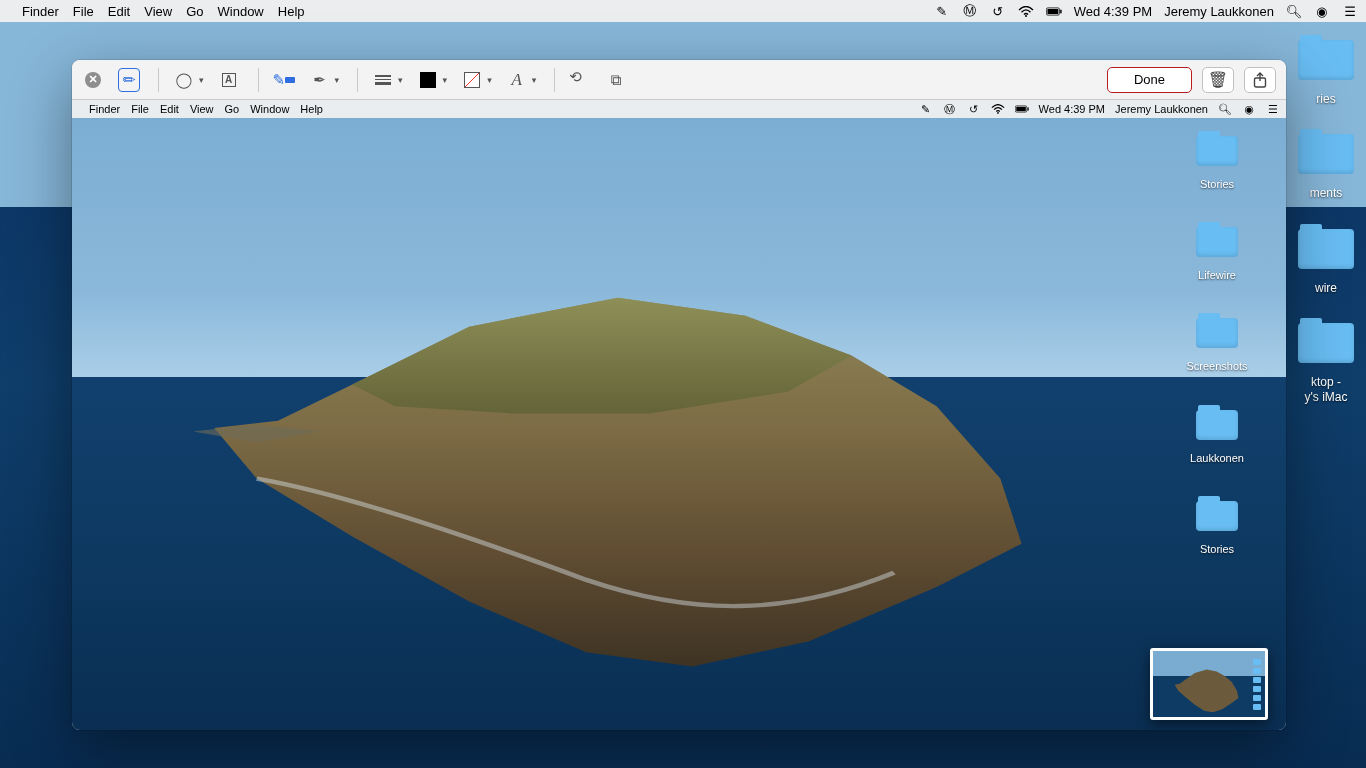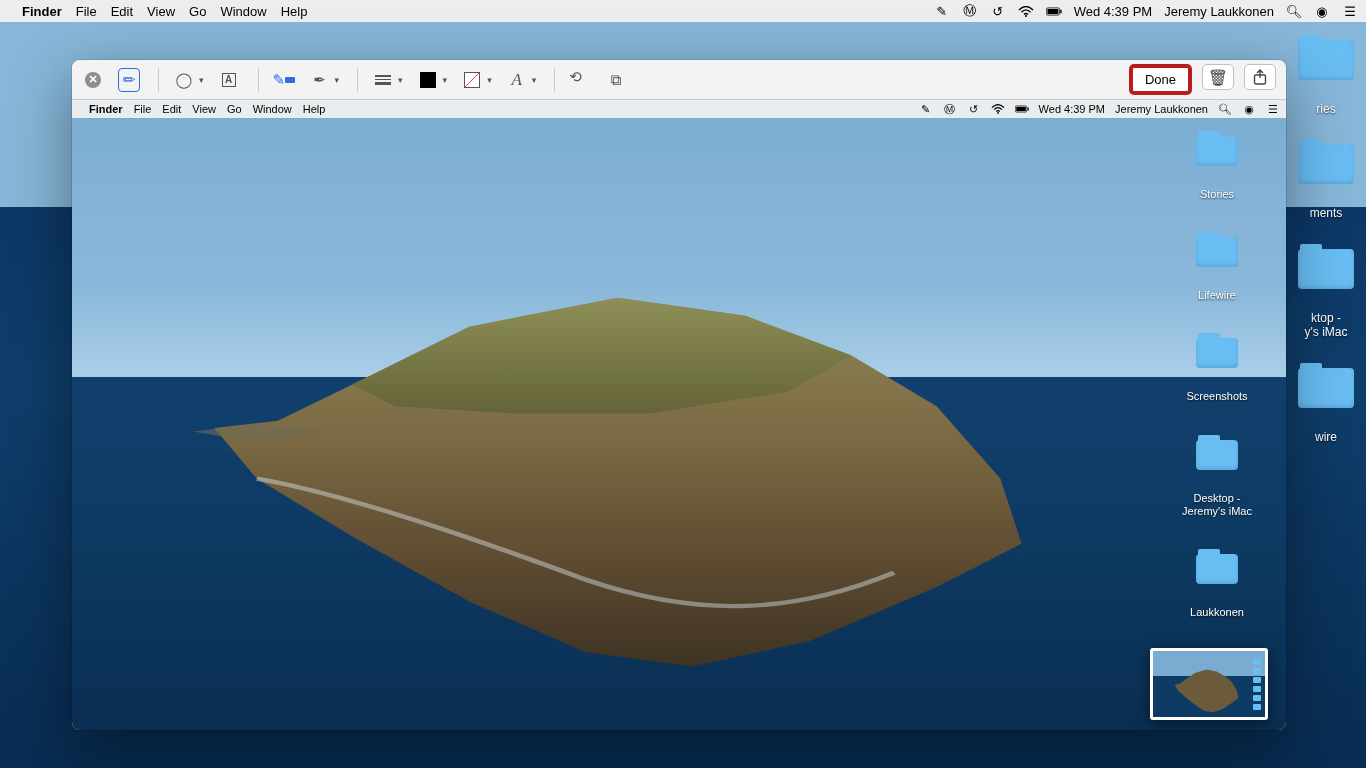--- a/index.html
+++ b/index.html
@@ -10,31 +10,31 @@
     position: absolute; inset: 0;
     background: linear-gradient(#86b6d8 0%, #86b6d8 27%, #0c3766 27%, #0f3e6b 50%, #082c52 100%);
   }
   .real-menubar {
     position: absolute; top: 0; left: 0; right: 0; height: 22px;
     background: rgba(240,240,240,0.95);
     display: flex; align-items: center; font-size: 13px; color: #000;
     padding: 0 8px;
   }
   .menubar-left { display: flex; align-items: center; gap: 14px; }
-  .menubar-left .app-name { font-weight: 700; }
+  .menubar-left .app-name { font-weight: 400; }
   .menubar-right { margin-left: auto; display: flex; align-items: center; gap: 12px; }
   .menubar-right .st-icon { width: 16px; height: 16px; display: inline-flex; align-items: center; justify-content: center; color:#000;}
   .apple-logo { font-size: 14px; }
 
   
   .real-folders { position: absolute; right: 0; top: 40px; width: 80px; display: flex; flex-direction: column; gap: 28px; align-items: center; }
   .folder { width: 80px; display: flex; flex-direction: column; align-items: center; }
   .folder-icon { width: 56px; height: 40px; background: #68bdf3; border-radius: 4px; position: relative; box-shadow: inset 0 -2px 4px rgba(0,0,0,.12);}
   .folder-icon::before { content:""; position:absolute; top:-5px; left:2px; width:22px; height:8px; background:#68bdf3; border-radius:2px 2px 0 0;}
-  .folder-label { font-size: 12px; color:#fff; text-shadow: 0 1px 2px rgba(0,0,0,.7); margin-top:22px; text-align:center; line-height:1.2; }
+  .folder-label { font-size: 12px; color:#fff; text-shadow: 0 1px 2px rgba(0,0,0,.7); margin-top:12px; text-align:center; line-height:1.2; }
 
   
   .markup-window {
     position: absolute; left: 72px; top: 60px; width: 1214px; height: 670px;
     background: #ddd; border-radius: 8px; box-shadow: 0 20px 60px rgba(0,0,0,.4), 0 0 0 1px rgba(0,0,0,.1);
     display: flex; flex-direction: column; overflow: hidden;
   }
   .markup-toolbar {
     height: 40px; background: #f3f3f3; border-bottom: 1px solid #c9c9c9;
     display: flex; align-items: center; padding: 0 10px; gap: 18px;
@@ -50,21 +50,21 @@
   .swatch-fill{width:16px;height:16px;border:1px solid #555;background:linear-gradient(135deg,#fff 49%,#e33 50%,#fff 51%)}
   .pencil{transform:rotate(-45deg)}
   .highlighter{color:#2f6ee0;display:inline-block}
   .highlighter-tip{display:inline-block;width:14px;height:6px;background:#2f6ee0;border-radius:1px}
   .close-circle{width:16px;height:16px;border-radius:50%;background:#8e8e8e;display:flex;align-items:center;justify-content:center;color:#fff;font-size:11px;font-weight:700}
   .marker-selected{border:1px solid #2f6ee0;border-radius:4px;padding:2px 3px}
   .txtbox{width:14px;height:14px;border:1.5px solid #555;display:flex;align-items:center;justify-content:center;font-size:10px;font-weight:600}
   .rot{display:inline-block}
 
   .toolbar-right { margin-left:auto; display:flex; gap:10px; }
-  .pill-btn { background:#fff; border:4px solid #b91c1c; border-radius:5px; padding:4px 12px; font-size:13px; }
+  .pill-btn { background:#fff; border:1px solid #b91c1c; border-radius:5px; padding:4px 26px; font-size:13px; }
   .icon-btn { background:#fff; border:1px solid #c0c0c0; border-radius:5px; width:32px; height:26px; display:flex;align-items:center;justify-content:center;color:#444; }
 
   
   .captured {
     position: relative; flex:1;
     background:#000;
   }
   .captured-sky{position:absolute;inset:0;background:linear-gradient(#7aacd2 0%,#8ab8da 30%, #a9cee8 44%);}
   .captured-sea{position:absolute;left:0;right:0;top:44%;bottom:0;background:linear-gradient(#12406e 0%,#0e3b64 40%,#0a2e52 100%);}
 
@@ -135,26 +135,26 @@
   <div class="folder">
       <div class="folder-icon"></div>
       <div class="folder-label">ries</div>
     </div>
   <div class="folder">
       <div class="folder-icon"></div>
       <div class="folder-label">ments</div>
     </div>
   <div class="folder">
       <div class="folder-icon"></div>
+      <div class="folder-label">wire</div>
+    </div>
+  <div class="folder">
+      <div class="folder-icon"></div>
       <div class="folder-label" style="white-space:pre">ktop -
 y's iMac</div>
-    </div>
-  <div class="folder">
-      <div class="folder-icon"></div>
-      <div class="folder-label">wire</div>
     </div>
 </div>
 
 <div class="markup-window">
   <div class="markup-toolbar">
     <div class="tool-cluster">
       <span class="tool">
           <span class="close-circle">✕</span>
         </span>
       <span class="tool marker-selected">
@@ -282,25 +282,20 @@
       <div class="folder">
           <div class="folder-icon"></div>
           <div class="folder-label">Lifewire</div>
         </div>
       <div class="folder">
           <div class="folder-icon"></div>
           <div class="folder-label">Screenshots</div>
         </div>
       <div class="folder">
           <div class="folder-icon"></div>
-          <div class="folder-label" style="white-space:pre">Desktop -
-Jeremy's iMac</div>
-        </div>
-      <div class="folder">
-          <div class="folder-icon"></div>
           <div class="folder-label">Laukkonen</div>
         </div>
       <div class="folder">
           <div class="folder-icon"></div>
           <div class="folder-label">Stories</div>
         </div>
     </div>
 
     <div class="mini-preview">
       <div class="mini-island">

